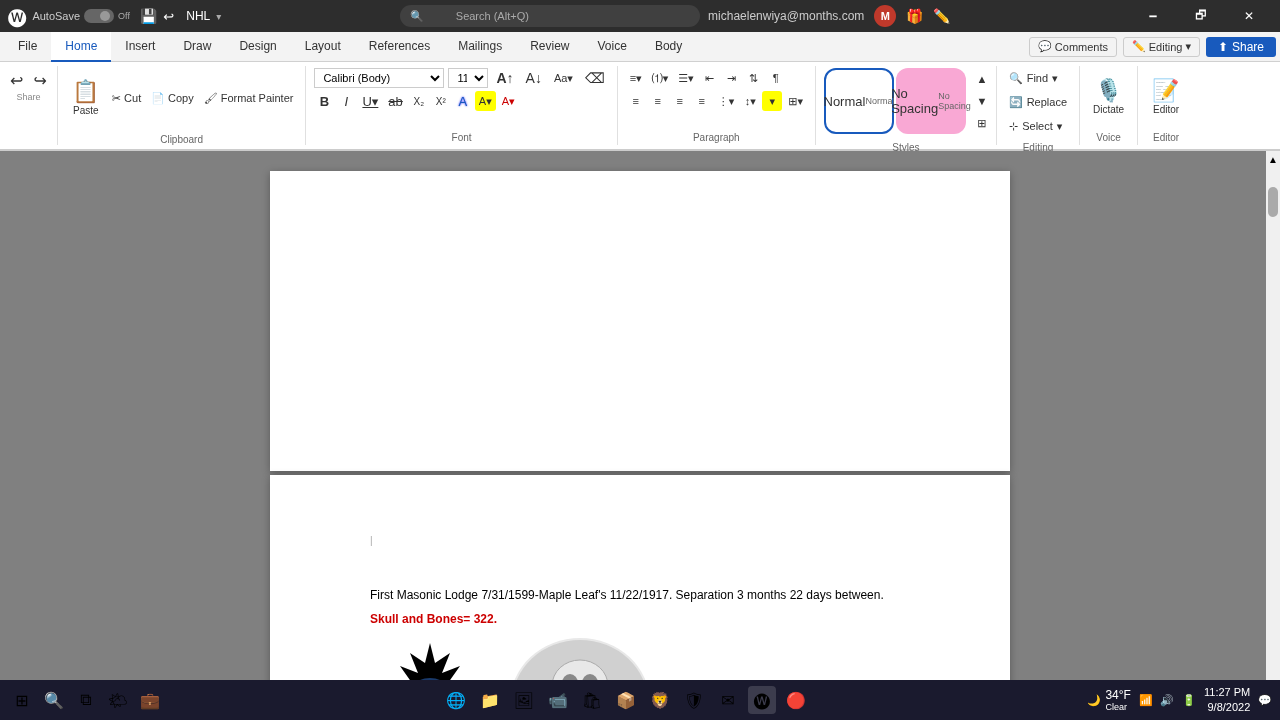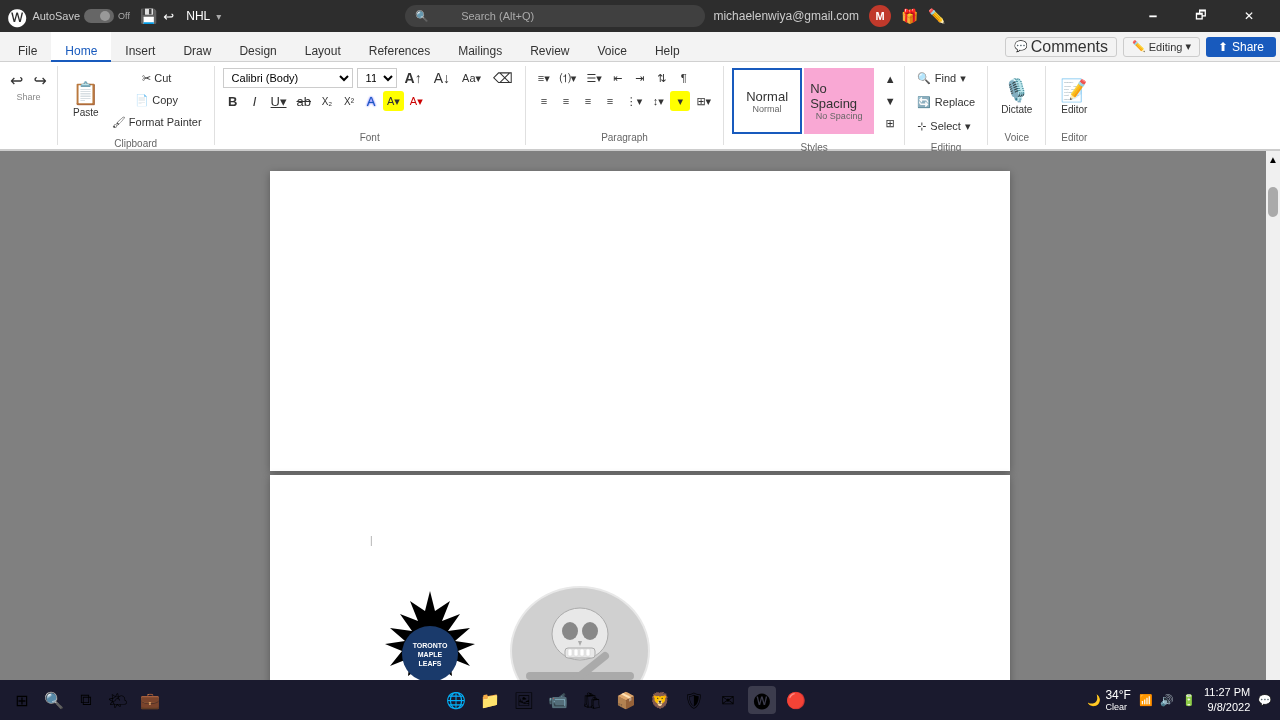--- a/index.html
+++ b/index.html
@@ -28,33 +28,33 @@
     .titlebar-controls { margin-left: auto; display: flex; gap: 2px; }
     .titlebar-btn { width: 46px; height: 32px; display: flex; align-items: center; justify-content: center; cursor: pointer; font-size: 12px; color: #fff; }
     .titlebar-center { flex: 1; display: flex; align-items: center; justify-content: center; gap: 8px; }
     .search-bar { width: 300px; height: 22px; background: #404040; border-radius: 11px; display: flex; align-items: center; padding: 0 10px; gap: 6px; font-size: 11px; color: #aaa; }
     .user-area { display: flex; align-items: center; gap: 10px; font-size: 12px; color: #ccc; }
     .avatar { width: 22px; height: 22px; border-radius: 50%; background: #c0392b; display: flex; align-items: center; justify-content: center; font-size: 11px; color: #fff; font-weight: bold; }
 
     
     .ribbon { background: #f3f3f3; border-bottom: 1px solid #ccc; }
     .ribbon-tabs { display: flex; align-items: center; height: 30px; padding: 0 4px; background: #f3f3f3; border-bottom: 1px solid #d0d0d0; }
-    .ribbon-tab { padding: 12px 14px; height: 30px; display: flex; font-size: 12px; color: #333; cursor: pointer; border-bottom: 2px solid transparent; }
+    .ribbon-tab { padding: 12px 14px; height: 30px; display: flex; align-items: center; font-size: 12px; color: #333; cursor: pointer; border-bottom: 2px solid transparent; }
     .ribbon-tab.active { color: #185abd; border-bottom: 2px solid #185abd; background: #fff; }
     .ribbon-content { display: flex; align-items: stretch; height: 88px; padding: 4px 0; background: #fff; border-bottom: 1px solid #ccc; }
     .ribbon-group { display: flex; flex-direction: column; align-items: center; justify-content: space-between; padding: 2px 8px; border-right: 1px solid #e0e0e0; min-width: fit-content; }
     .ribbon-group-label { font-size: 10px; color: #666; margin-top: 6px; }
     .ribbon-group-content { display: flex; align-items: center; gap: 2px; flex: 1; }
     .ribbon-btn { display: flex; flex-direction: column; align-items: center; justify-content: center; padding: 3px 5px; border-radius: 3px; cursor: pointer; font-size: 10px; color: #333; min-width: 40px; height: 60px; gap: 2px; }
     .ribbon-btn-icon { font-size: 22px; line-height: 1; }
     .ribbon-btn-small { display: flex; align-items: center; justify-content: center; padding: 2px 4px; border-radius: 3px; cursor: pointer; font-size: 11px; color: #333; height: 20px; min-width: 20px; }
     .font-selector { height: 20px; border: 1px solid #ccc; background: #fff; font-size: 11px; padding: 0 4px; width: 130px; cursor: pointer; }
     .size-selector { height: 20px; border: 1px solid #ccc; background: #fff; font-size: 11px; padding: 0 4px; width: 40px; cursor: pointer; }
     .formatting-row { display: flex; align-items: center; gap: 2px; }
-    .style-btn { width: 70px; height: 66px; border: 2px solid transparent; border-radius: 0; display: flex; flex-direction: column; align-items: center; justify-content: center; cursor: pointer; font-size: 10px; padding: 4px; }
+    .style-btn { width: 70px; height: 66px; border: 2px solid transparent; border-radius: 12px; display: flex; flex-direction: row; align-items: center; justify-content: center; cursor: pointer; font-size: 10px; padding: 4px; }
     .style-btn.normal { border: 2px solid #185abd; background: #fff; }
     .style-btn.nospace { background: #f9a8d4; }
     .style-btn.heading { background: #fff; }
     .style-normal-text { font-size: 13px; color: #333; }
     .style-heading-text { font-size: 18px; color: #185abd; font-weight: bold; }
     .ribbon-styles { display: flex; gap: 2px; padding: 2px 4px; }
     .undo-area { display: flex; flex-direction: column; align-items: center; gap: 2px; padding: 4px 6px; border-right: 1px solid #e0e0e0; }
     .undo-row { display: flex; gap: 2px; }
 
     
@@ -99,21 +99,21 @@
     <span style="font-size:13px;">↩</span>
     <span style="font-size:12px; margin-left:6px;">NHL</span>
     <span style="font-size:10px; color:#aaa;">▾</span>
   </div>
   <div class="titlebar-center">
     <div class="search-bar">
       <span>🔍</span>
       <span style="font-size:11px; color:#aaa;margin-left:26px;">Search (Alt+Q)</span>
     </div>
     <div class="user-area">
-      <span>michaelenwiya@gmail.com</span>
+      <span>michaelenwiya@months.com</span>
       <div class="avatar">
           <span>M</span>
         </div>
       <span style="font-size:14px;">🎁</span>
       <span style="font-size:14px;">✏️</span>
     </div>
   </div>
   <div class="titlebar-controls">
     <div class="titlebar-btn">🗕</div>
     <div class="titlebar-btn">🗗</div>
@@ -147,25 +147,25 @@
     <div class="ribbon-tab">
         <span>Mailings</span>
       </div>
     <div class="ribbon-tab">
         <span>Review</span>
       </div>
     <div class="ribbon-tab">
         <span>Voice</span>
       </div>
     <div class="ribbon-tab">
-        <span>Help</span>
+        <span>Body</span>
       </div>
 
     <div style="margin-left:auto; display:flex; align-items:center; gap:6px;">
-      <div class="ribbon-btn-small" style="display:flex;align-items:center;gap:3px;padding:2px 8px;border:1px solid #ccc;border-radius:3px;">💬 <span style="font-size:16px;">Comments</span></div>
+      <div class="ribbon-btn-small" style="display:flex;align-items:center;gap:3px;padding:2px 8px;border:1px solid #ccc;border-radius:3px;">💬 <span style="font-size:11px;">Comments</span></div>
       <div class="ribbon-btn-small" style="display:flex;align-items:center;gap:3px;padding:2px 8px;border:1px solid #ccc;border-radius:3px;">✏️ <span style="font-size:11px;">Editing</span> ▾</div>
       <div style="background:#185abd;color:#fff;padding:3px 12px;border-radius:3px;font-size:12px;cursor:pointer;display:flex;align-items:center;gap:4px;">⬆ <span>Share</span></div>
     </div>
   </div>
 
   <div class="ribbon-content">
 
     <div class="undo-area">
       <div class="undo-row">
         <div class="ribbon-btn-small" style="font-size:16px;">↩</div>
@@ -173,21 +173,21 @@
       </div>
       <span style="font-size:9px; color:#888;">Share</span>
     </div>
 
     <div class="ribbon-group">
       <div class="ribbon-group-content">
         <div class="ribbon-btn">
           <span class="ribbon-btn-icon">📋</span>
           <span>Paste</span>
         </div>
-        <div style="display:flex;flex-direction:column;gap:2px;">
+        <div style="display:flex;flex-direction:row;gap:2px;">
           <div class="ribbon-btn-small">✂ Cut</div>
           <div class="ribbon-btn-small">📄 Copy</div>
           <div class="ribbon-btn-small">🖌 Format Painter</div>
         </div>
       </div>
       <span class="ribbon-group-label">Clipboard</span>
     </div>
 
     <div class="ribbon-group">
       <div style="display:flex;flex-direction:column;gap:3px;">
@@ -297,20 +297,24 @@
     <div class="doc-scroll">
 
       <div class="page" style="height:60px; margin-bottom:4px;">
         <div style="height:40px; background:#fff;"></div>
       </div>
 
       <div class="page">
 
         <div style="font-size:10px; color:#aaa; margin-bottom:40px;">|</div>
 
+        <div class="doc-content">
+          <div class="doc-text">First Masonic Lodge 7/31/1599-Maple Leaf's 11/22/1917. Separation 3 months 22 days between.</div>
+          <div class="doc-red">Skull and Bones= 322.</div>
+        </div>
 
         <div class="doc-images">
 
           <div class="maple-leaf-logo">
             <svg viewBox="0 0 120 130" width="120" height="130">
 
               <path class="maple" d="M60,5 L65,25 L80,15 L72,35 L90,28 L78,45 L100,42 L85,55 L105,58 L88,65 L100,80 L80,72 L82,90 L65,78 L65,120 L55,120 L55,78 L38,90 L40,72 L20,80 L32,65 L15,58 L35,55 L20,42 L42,45 L30,28 L48,35 L40,15 L55,25 Z"></path>
 
               <circle cx="60" cy="68" r="28" fill="#1a3a6b"></circle>
               <text x="60" y="62" text-anchor="middle" fill="white" font-size="7" font-weight="bold" font-family="Arial">TORONTO</text>

